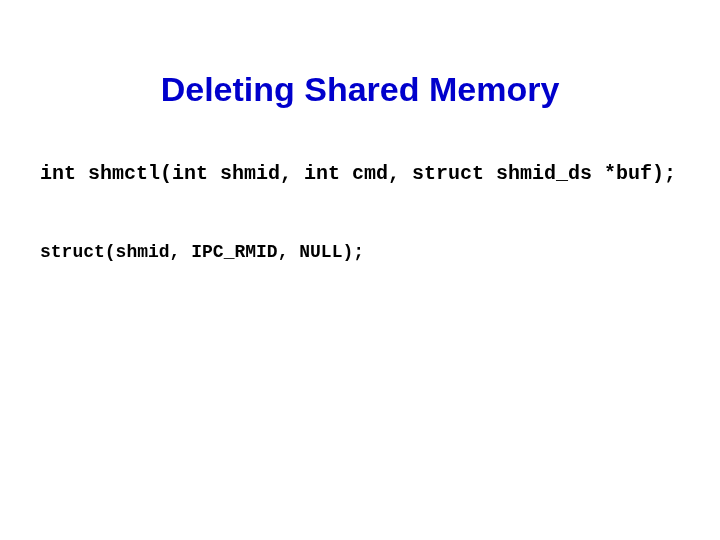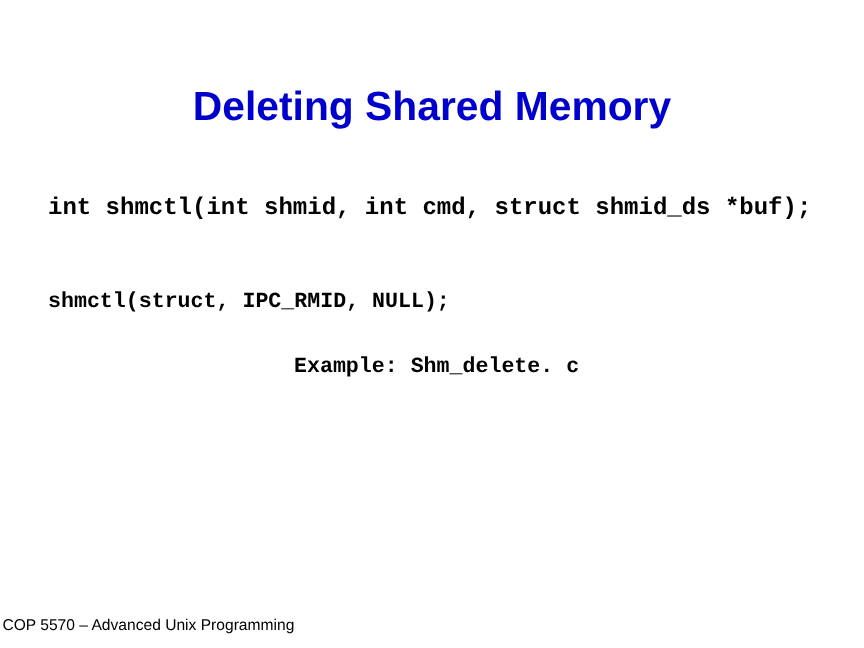--- a/index.html
+++ b/index.html
@@ -11,16 +11,14 @@
   .line3 { position: absolute; top: 296px; left: 245px; font-family: "Courier New", monospace; font-size: 18px; font-weight: bold; }
   .footer-left { position: absolute; bottom: 12px; left: 2px; font-size: 13px; }
   .footer-right { position: absolute; bottom: 12px; right: 2px; font-size: 13px; }
 </style>
 </head>
 <body>
 
 <div class="slide">
   <div class="title">Deleting Shared Memory</div>
   <div class="line1">int shmctl(int shmid, int cmd, struct shmid_ds *buf);</div>
-  <div class="line2">shmctl(struct, IPC_RMID, NULL);</div>
-  <div class="line3">Example: Shm_delete. c</div>
-  <div class="footer-left">COP 5570 – Advanced Unix Programming</div>
+  <div class="line2">struct(shmid, IPC_RMID, NULL);</div>
 </div>
 
 </body></html>

